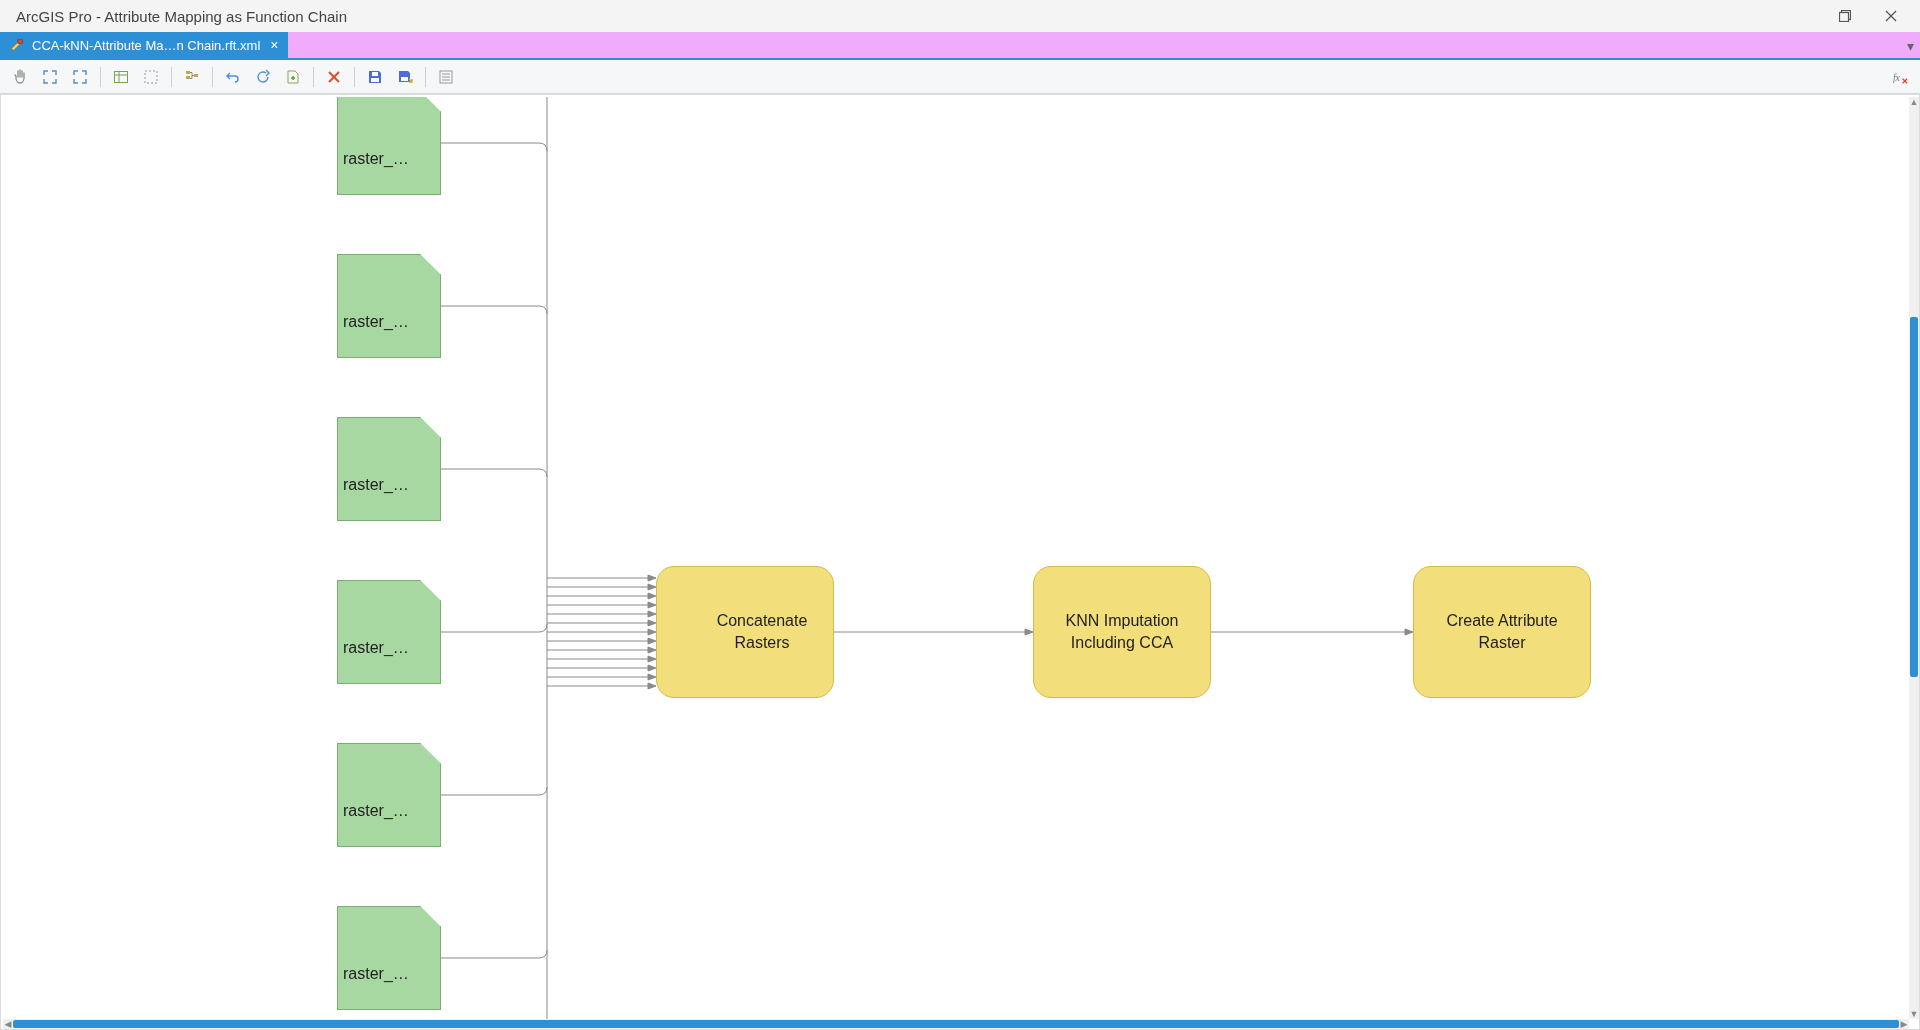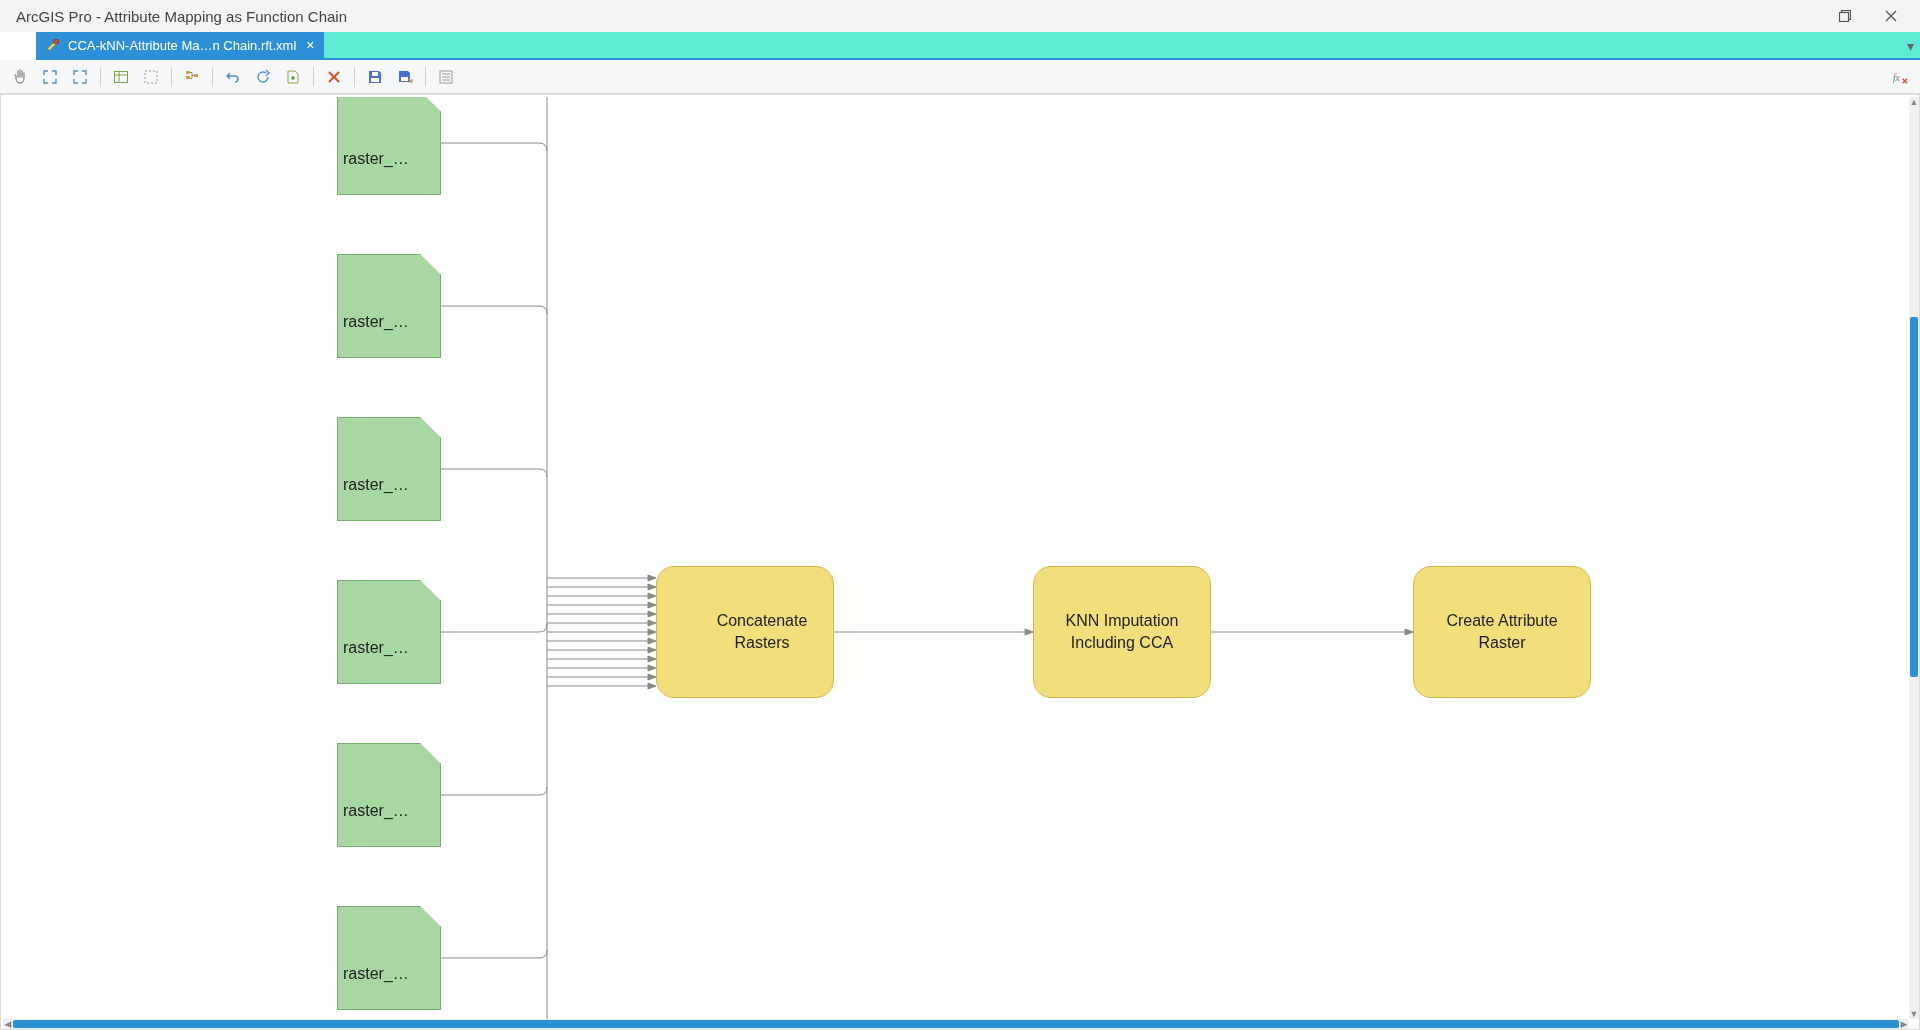--- a/index.html
+++ b/index.html
@@ -26,26 +26,25 @@
   .titlebar .spacer { flex: 1 1 auto; }
   .win-btn {
     width: 46px; height: 32px;
     display: flex; align-items:center; justify-content:center;
     color:#555;
   }
   .win-btn svg { width:12px; height:12px; stroke:#555; stroke-width:1.2; fill:none; }
   
   .tabstrip {
     height: 28px;
-    background: #5eead4;
+    background: #f0abfc;
     border-bottom: 2px solid #2d8fd6;
     display: flex;
     align-items: stretch;
     position: relative;
-    margin-left: 36px;
   }
   .tab {
     display:flex; align-items:center;
     background:#2d8fd6;
     color:#fff;
     font-size:13px;
     padding:0 8px 0 10px;
     gap:8px;
   }
   .tab .tab-icon {

